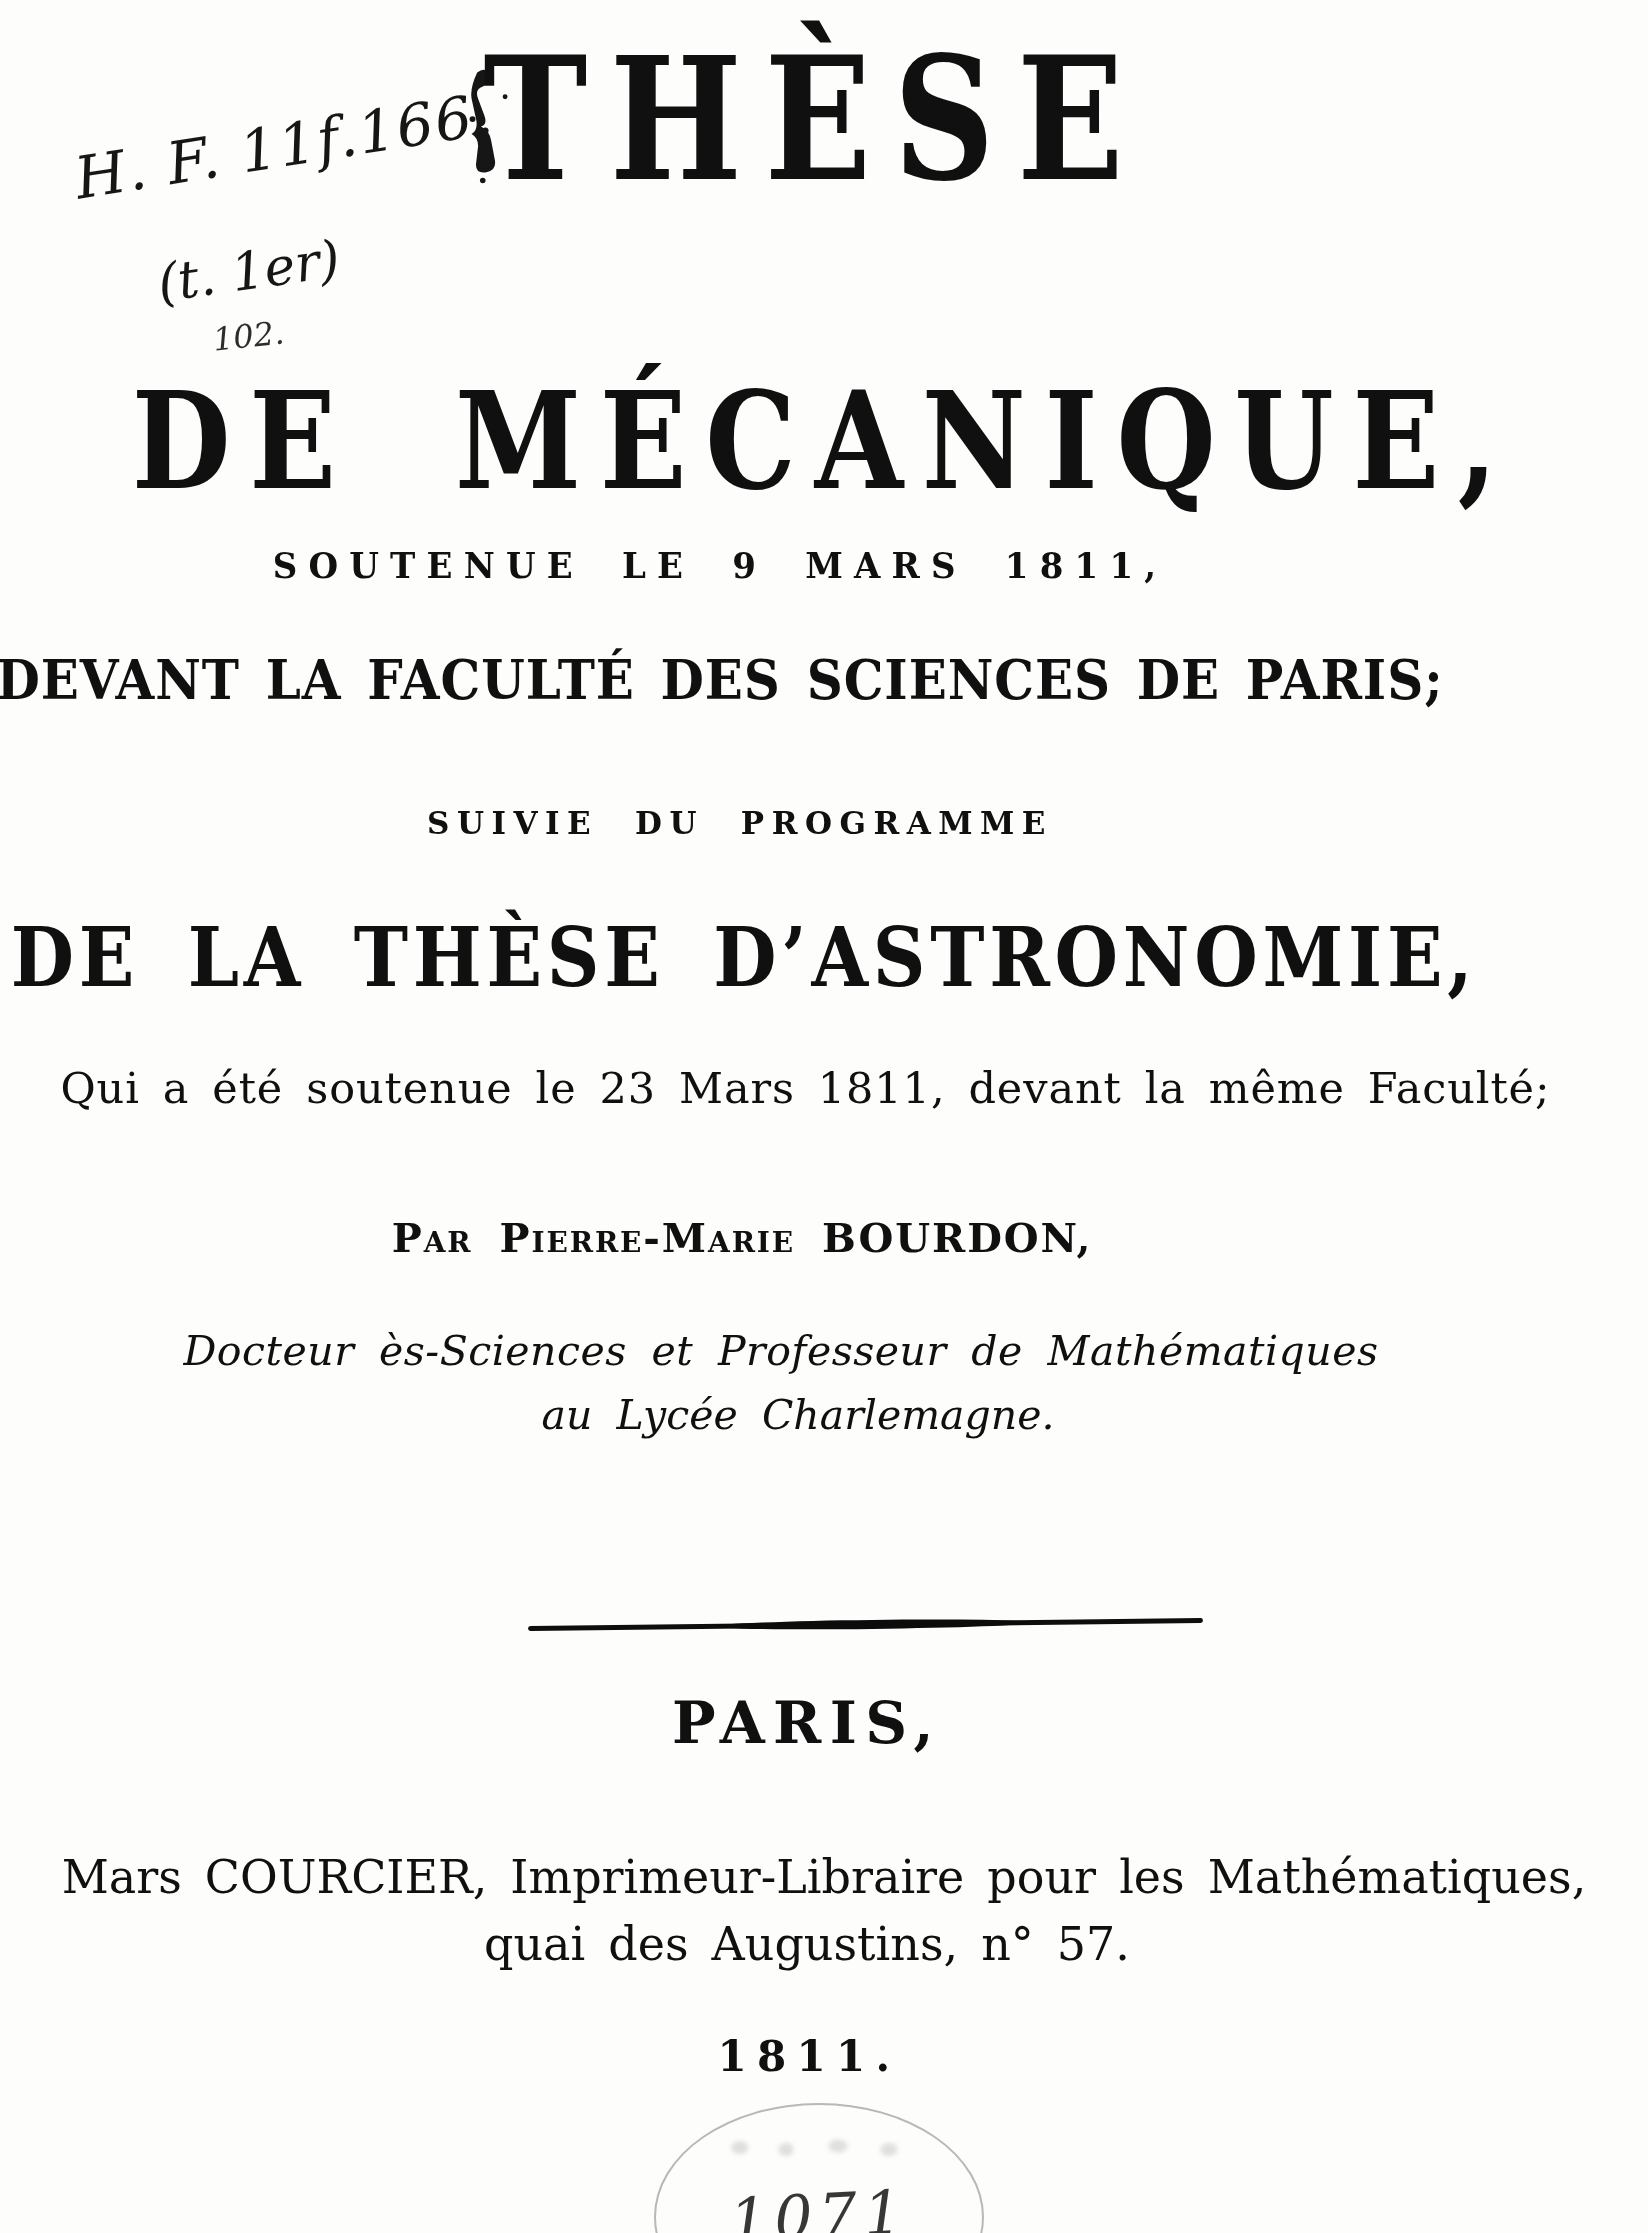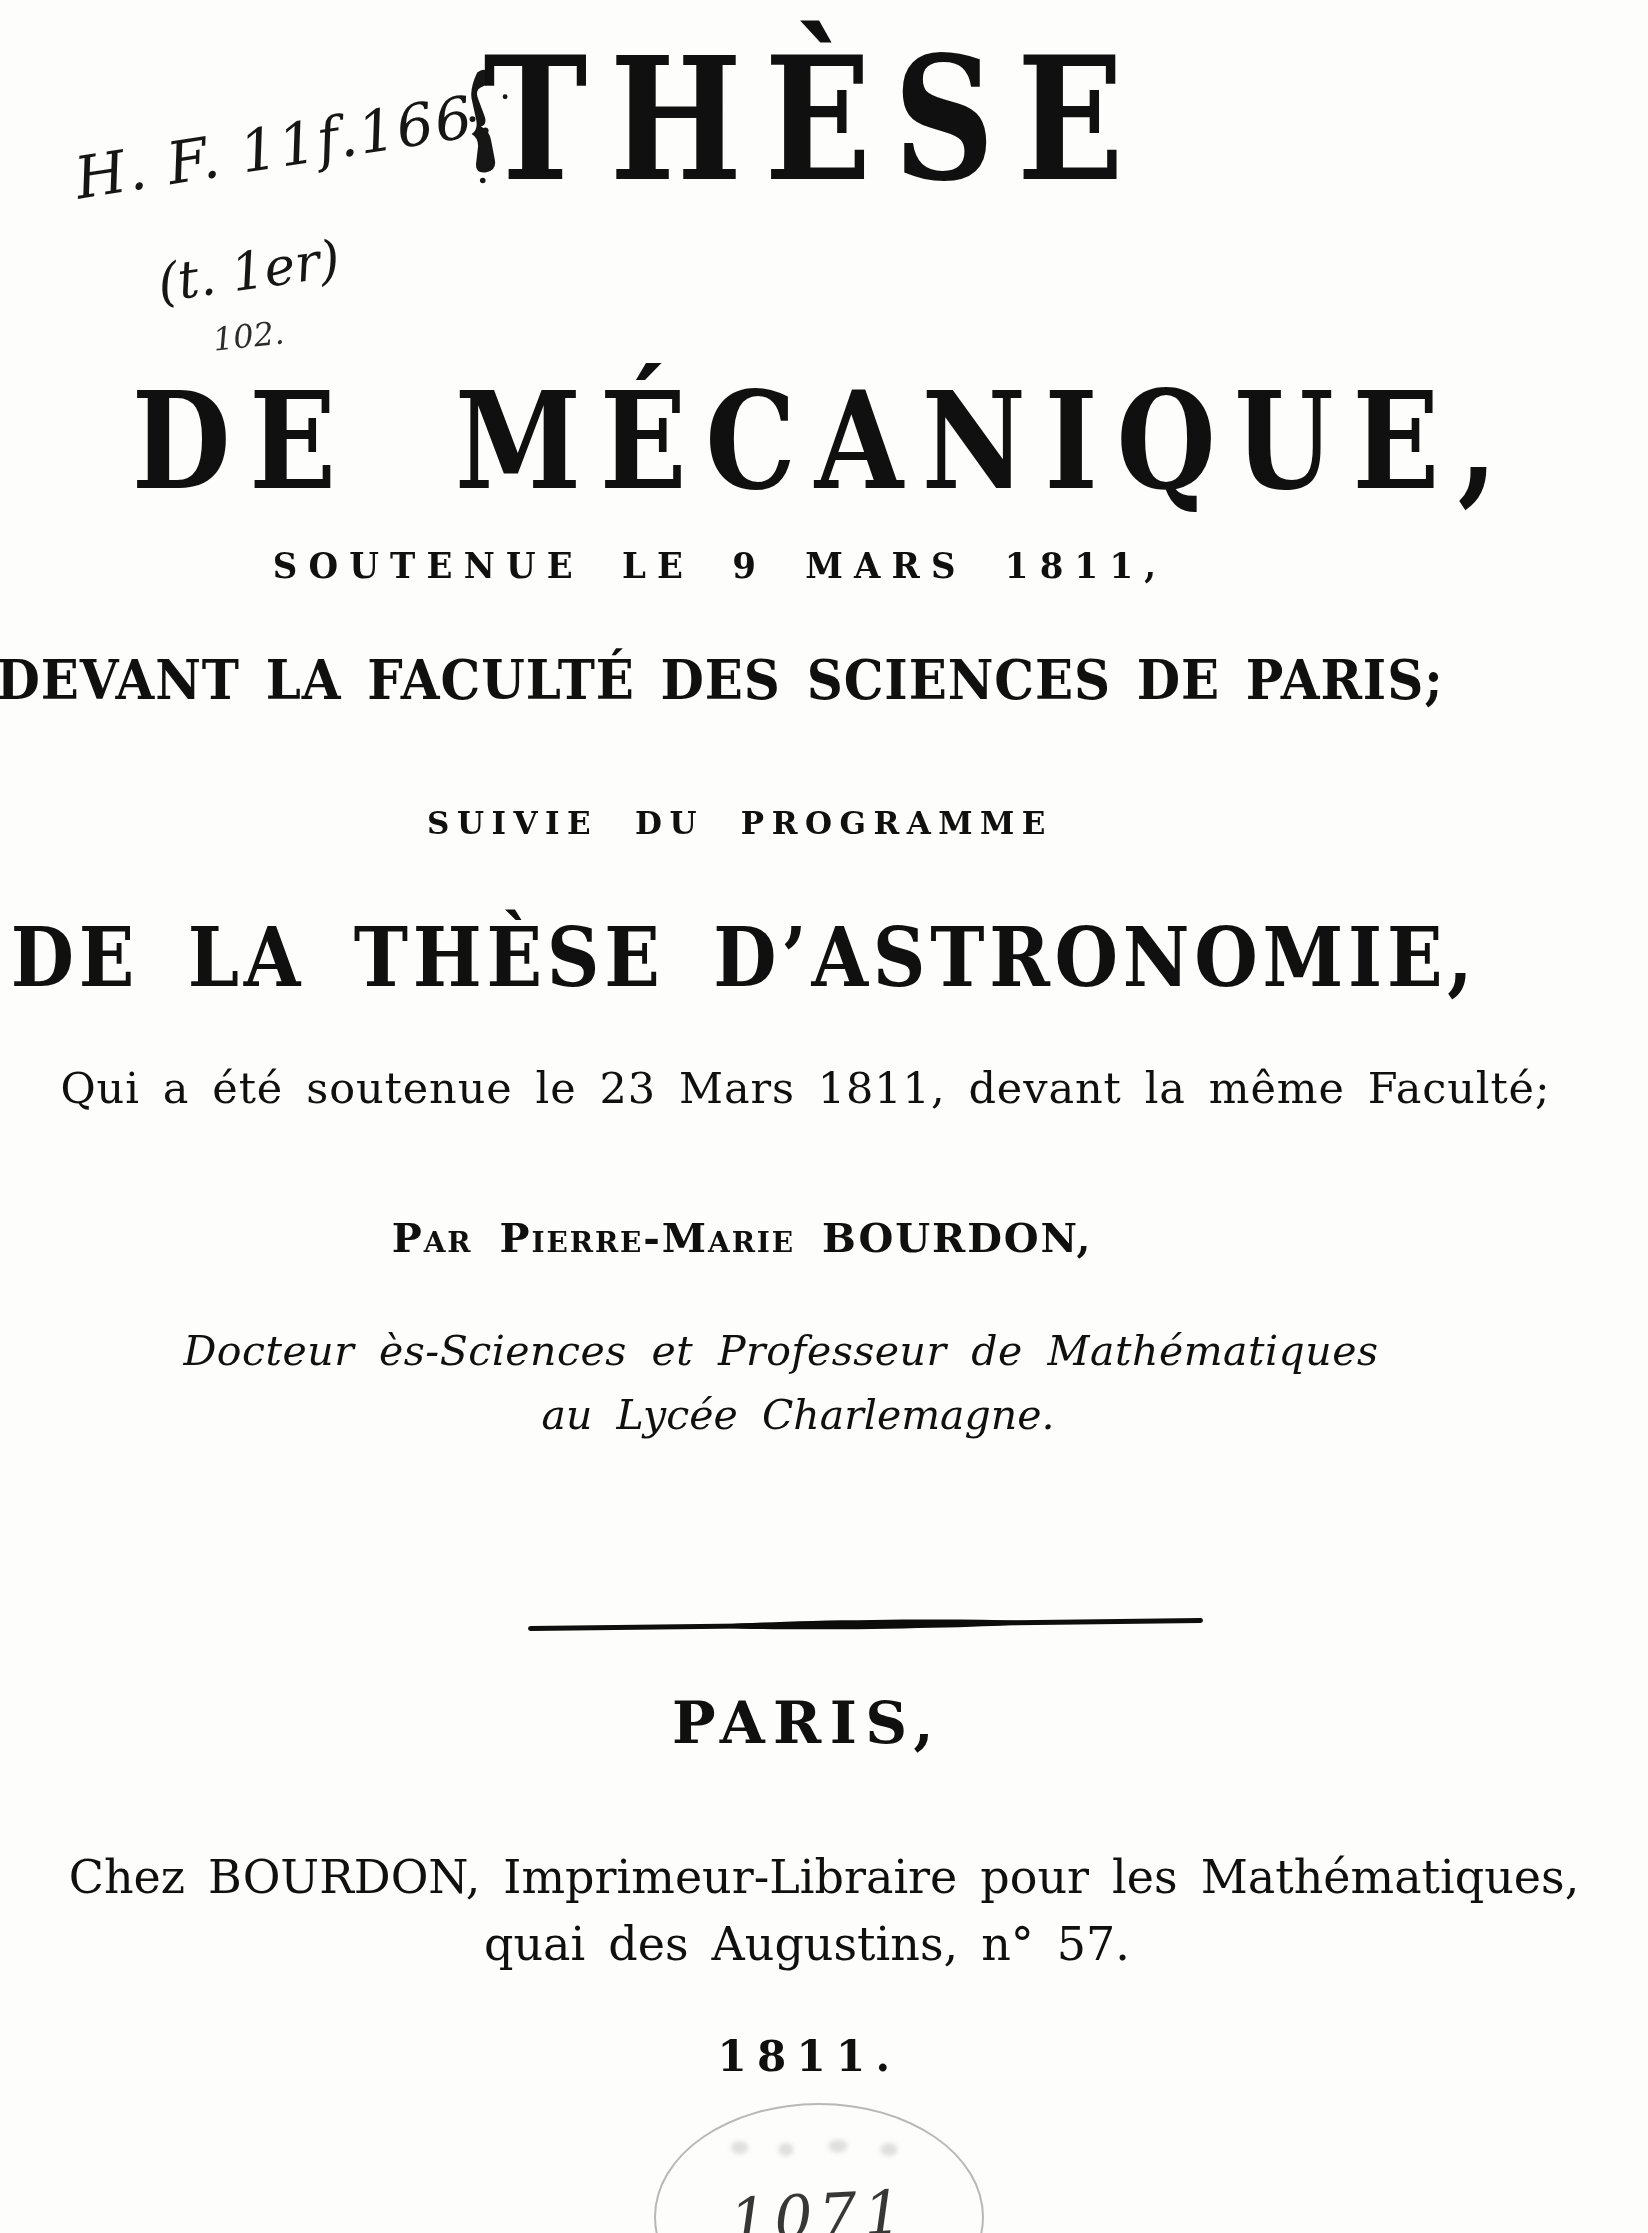--- a/index.html
+++ b/index.html
@@ -112,21 +112,21 @@
   <div class="line qui">Qui a été soutenue le 23 Mars 1811, devant la même Faculté;</div>
 
   <div class="line par">Par Pierre-Marie BOURDON,</div>
 
   <div class="line doct1">Docteur ès-Sciences et Professeur de Mathématiques</div>
   <div class="line doct2">au Lycée Charlemagne.</div>
 
   <div class="rule"></div>
 
   <div class="line paris">PARIS,</div>
-  <div class="line pub1">Chez BOURDON, Imprimeur-Libraire pour les Mathématiques,</div>
+  <div class="line pub1">Mars COURCIER, Imprimeur-Libraire pour les Mathématiques,</div>
   <div class="line pub2">quai des Augustins, n° 57.</div>
   <div class="line year">1811.</div>
 
   <div class="stamp">
     <div class="stamp-smudge"></div>
     <div class="stamp-num">1071</div>
   </div>
 
 </div>
 

